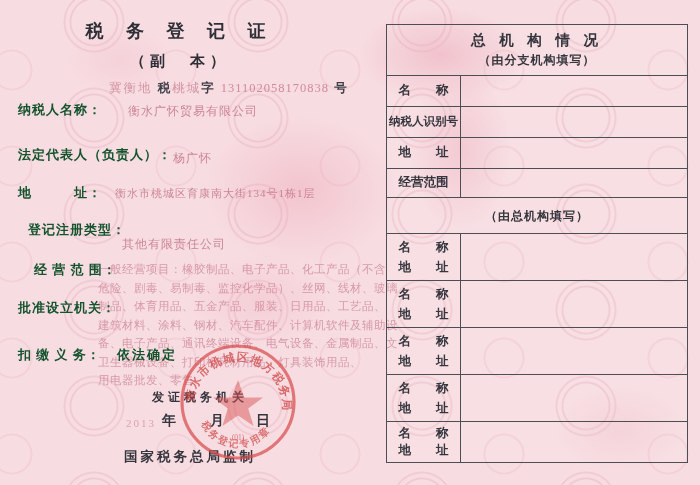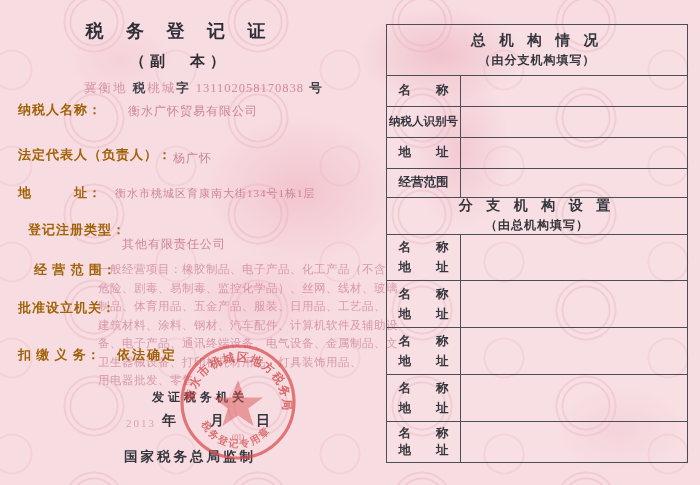--- a/index.html
+++ b/index.html
@@ -22,21 +22,21 @@
     position:absolute;inset:0;pointer-events:none;
     background:
       radial-gradient(ellipse 120px 70px at 440px 55px, rgba(236,166,182,.55), rgba(236,166,182,0) 70%),
       radial-gradient(ellipse 140px 110px at 300px 190px, rgba(238,172,186,.50), rgba(238,172,186,0) 70%),
       radial-gradient(ellipse 70px 110px at 460px 150px, rgba(238,172,186,.45), rgba(238,172,186,0) 72%),
       radial-gradient(ellipse 110px 70px at 260px 300px, rgba(240,180,192,.35), rgba(240,180,192,0) 70%),
       radial-gradient(ellipse 90px 60px at 620px 430px, rgba(240,182,194,.30), rgba(240,182,194,0) 72%),
       radial-gradient(ellipse 80px 50px at 120px 60px, rgba(240,182,194,.30), rgba(240,182,194,0) 72%);
   }
   .abs{position:absolute;}
-  .lbl{font-weight:bold;color:#a16207;font-size:13px;letter-spacing:1px;z-index:3;}
+  .lbl{font-weight:bold;color:#14532d;font-size:13px;letter-spacing:1px;z-index:3;}
   .val-faint{color:rgba(196,118,134,.85);font-size:12px;letter-spacing:1px;z-index:2;}
   .title{font-size:18px;font-weight:bold;letter-spacing:9px;color:#2e2e36;text-align:center;width:300px;}
   .subtitle{font-size:15px;font-weight:bold;letter-spacing:5px;color:#2e2e36;text-align:center;width:300px;}
   .serial{font-size:12.5px;color:#3a3a42;letter-spacing:2px;}
   .serial .faint{color:rgba(205,130,146,.8);}
   .serial .num{color:rgba(203,122,140,.85);letter-spacing:1px;}
   .serial .dark{font-weight:bold;color:#3f3f47;}
   .scope-lines{z-index:1;line-height:18.5px;font-size:11.5px;color:rgba(204,128,144,.72);letter-spacing:.5px;white-space:nowrap;}
   .center-line{font-weight:bold;color:#35353d;text-align:center;}
   
@@ -57,21 +57,21 @@
 </style>
 </head>
 <body>
 
 <div class="pattern-layer"></div>
 <div class="blotch-layer"></div>
 
 <div class="abs title" style="left:30px;top:19px;">税 务 登 记 证</div>
 <div class="abs subtitle" style="left:30px;top:52px;">（副　本）</div>
 
-<div class="abs serial" style="left:84px;top:80px;text-align:right;">
+<div class="abs serial" style="left:109px;top:80px;text-align:right;">
   <span class="faint">冀衡地</span>
   <span class="dark">税</span><span class="faint">桃城</span><span class="dark">字</span>
   <span class="num">131102058170838</span>
   <span class="dark">号</span>
 </div>
 
 <div class="abs lbl" style="left:18px;top:101px;">纳税人名称：</div>
 <div class="abs val-faint" style="left:128px;top:103px;">衡水广怀贸易有限公司</div>
 
 <div class="abs lbl" style="left:18px;top:146px;">法定代表人（负责人）：</div>
@@ -142,21 +142,20 @@
   <div class="row" style="height:30px;">
     <div class="cell-l">地　　址</div>
     <div class="cell-r"></div>
   </div>
   <div class="row" style="height:28px;">
     <div class="cell-l">经营范围</div>
     <div class="cell-r"></div>
   </div>
 
   <div class="tbl-header" style="height:36px;">
-    <div class="t" style="font-size:14px;">分 支 机 构 设 置</div>
     <div class="s">（由总机构填写）</div>
   </div>
 
   <div class="row pair" style="height:46px;">
     <div class="cell-l">
       <div>名　　称</div>
       <div>地　　址</div>
     </div>
     <div class="cell-r"></div>
   </div>

